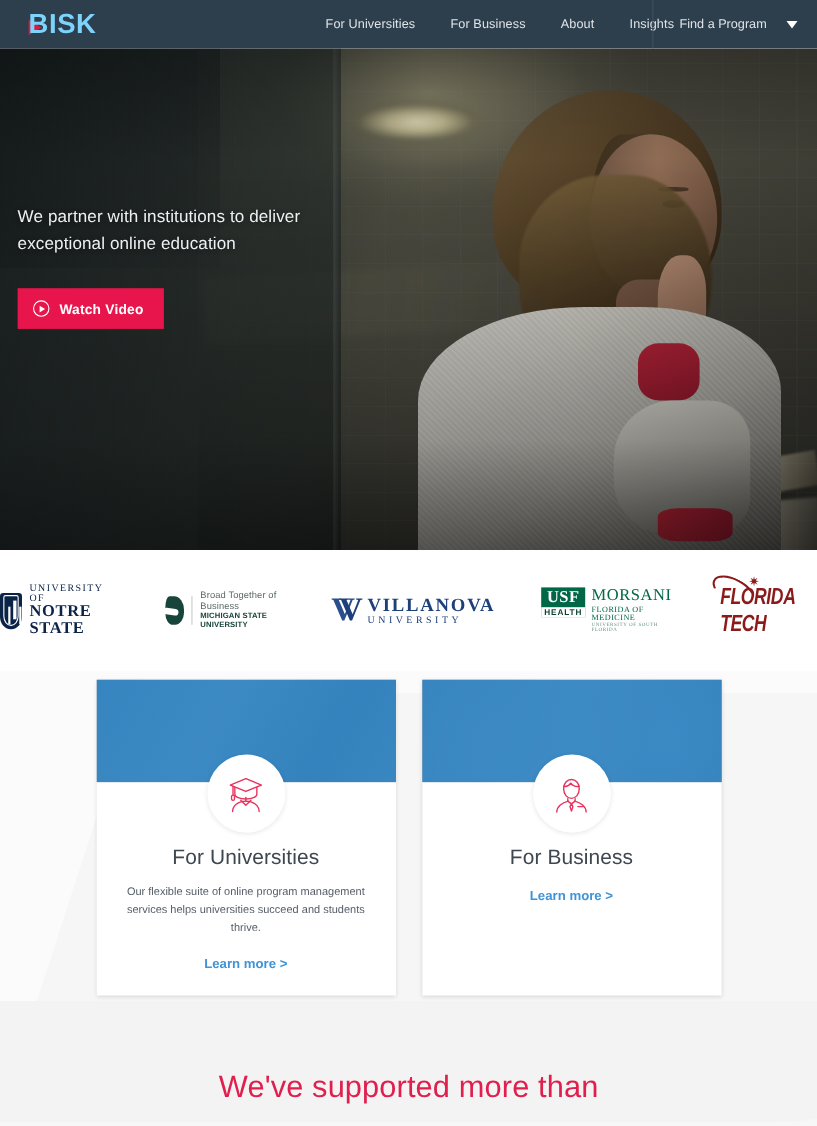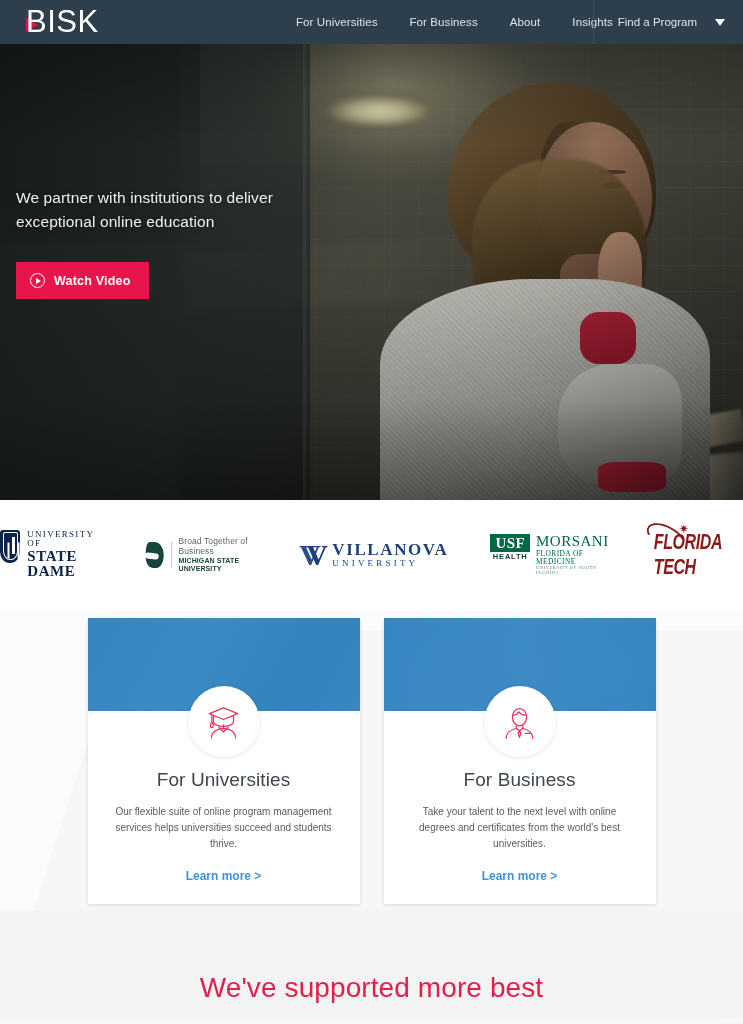--- a/index.html
+++ b/index.html
@@ -18,22 +18,22 @@
     background:#2d3e4c;
     display:flex; align-items:center;
     z-index:50;
   }
   .logo-wrap {
     position:absolute; left:14px; top:7px;
     width:84px; height:30px;
   }
   .logo-text {
     font-family:"Liberation Sans", sans-serif;
-    font-size:31px; font-weight:400; letter-spacing:0.5px;
-    color:#ffffff; line-height:30px;
+    font-size:25px; font-weight:700; letter-spacing:0.5px;
+    color:#7dd3fc; line-height:30px;
     position:absolute; left:12px; top:0;
   }
   .logo-tri {
     position:absolute; left:12px; top:11px;
     width:0; height:0;
     border-top:7px solid transparent;
     border-bottom:7px solid transparent;
     border-left:12px solid #e0173f;
   }
   .nav-links {
@@ -241,21 +241,21 @@
   .logo-band {
     position:absolute; top:500px; left:0; width:743px; height:110px;
     background:#ffffff;
     display:flex; align-items:center; justify-content:center;
     gap:0px;
   }
   .uni-logo { display:flex; align-items:center; justify-content:center; height:44px; }
   .uni-logo + .uni-logo { margin-left:42px; }
 
   
-  .nd { display:flex; gap:7px; }
+  .nd { display:flex; align-items:center; gap:7px; }
   .nd-shield {
     width:27px; height:33px; position:relative;
     background:#0b2347;
     border-radius:3px 3px 48% 48% / 3px 3px 34% 34%;
   }
   .nd-shield::before {
     content:""; position:absolute; inset:2.5px;
     border:1.2px solid #fff; border-radius:2px 2px 46% 46% / 2px 2px 32% 32%;
   }
   .nd-shield::after {
@@ -470,21 +470,21 @@
     </div>
   </div>
 
   <div class="logo-band">
 
     <div class="uni-logo">
       <div class="nd">
         <div class="nd-shield"></div>
         <div class="nd-txt">
           <div class="nd-t1">UNIVERSITY OF</div>
-          <div class="nd-t2">STATE DAME</div>
+          <div class="nd-t2">NOTRE STATE</div>
         </div>
       </div>
     </div>
 
     <div class="uni-logo">
       <div class="msu">
         <div class="msu-helm"></div>
         <div class="msu-div"></div>
         <div class="msu-txt">
           <div class="msu-t1">Broad Together of Business</div>
@@ -558,26 +558,25 @@
             <path d="M15.5 18 c0 -6 3.8 -10 8.5 -10 s8.5 4 8.5 10 c0 6 -3.8 10.5 -8.5 10.5 S15.5 24 15.5 18Z"></path>
             <path d="M15.5 15.5 c3.5 0.6 6.2 -1.2 7.8 -3.6 c1.7 2.6 5 4.2 9.2 3.6"></path>
             <path d="M20 29 v2.5 l4 3 l4 -3 V29"></path>
             <path d="M24 34.5 l-1.6 3 l1.6 5 l1.6 -5 Z"></path>
             <path d="M8 43.5 c0 -6.2 6 -10.4 12.4 -12 M40 43.5 c0 -6.2 -6 -10.4 -12.4 -12"></path>
             <path d="M31 37.5 h5.5"></path>
           </svg>
         </div>
         <div class="card-body">
           <div class="card-title">For Business</div>
-          <div class="card-desc">Take your talent to the next level with online degrees and certificates from the world's best universities.</div>
           <a class="card-link">Learn more &gt;</a>
         </div>
       </div>
 
     </div>
   </div>
 
   <div class="bottom-sec">
     <div class="bottom-blob"></div>
-    <div class="bottom-title">We've supported more best</div>
+    <div class="bottom-title">We've supported more than</div>
   </div>
 
 </div>
 
 </body></html>

